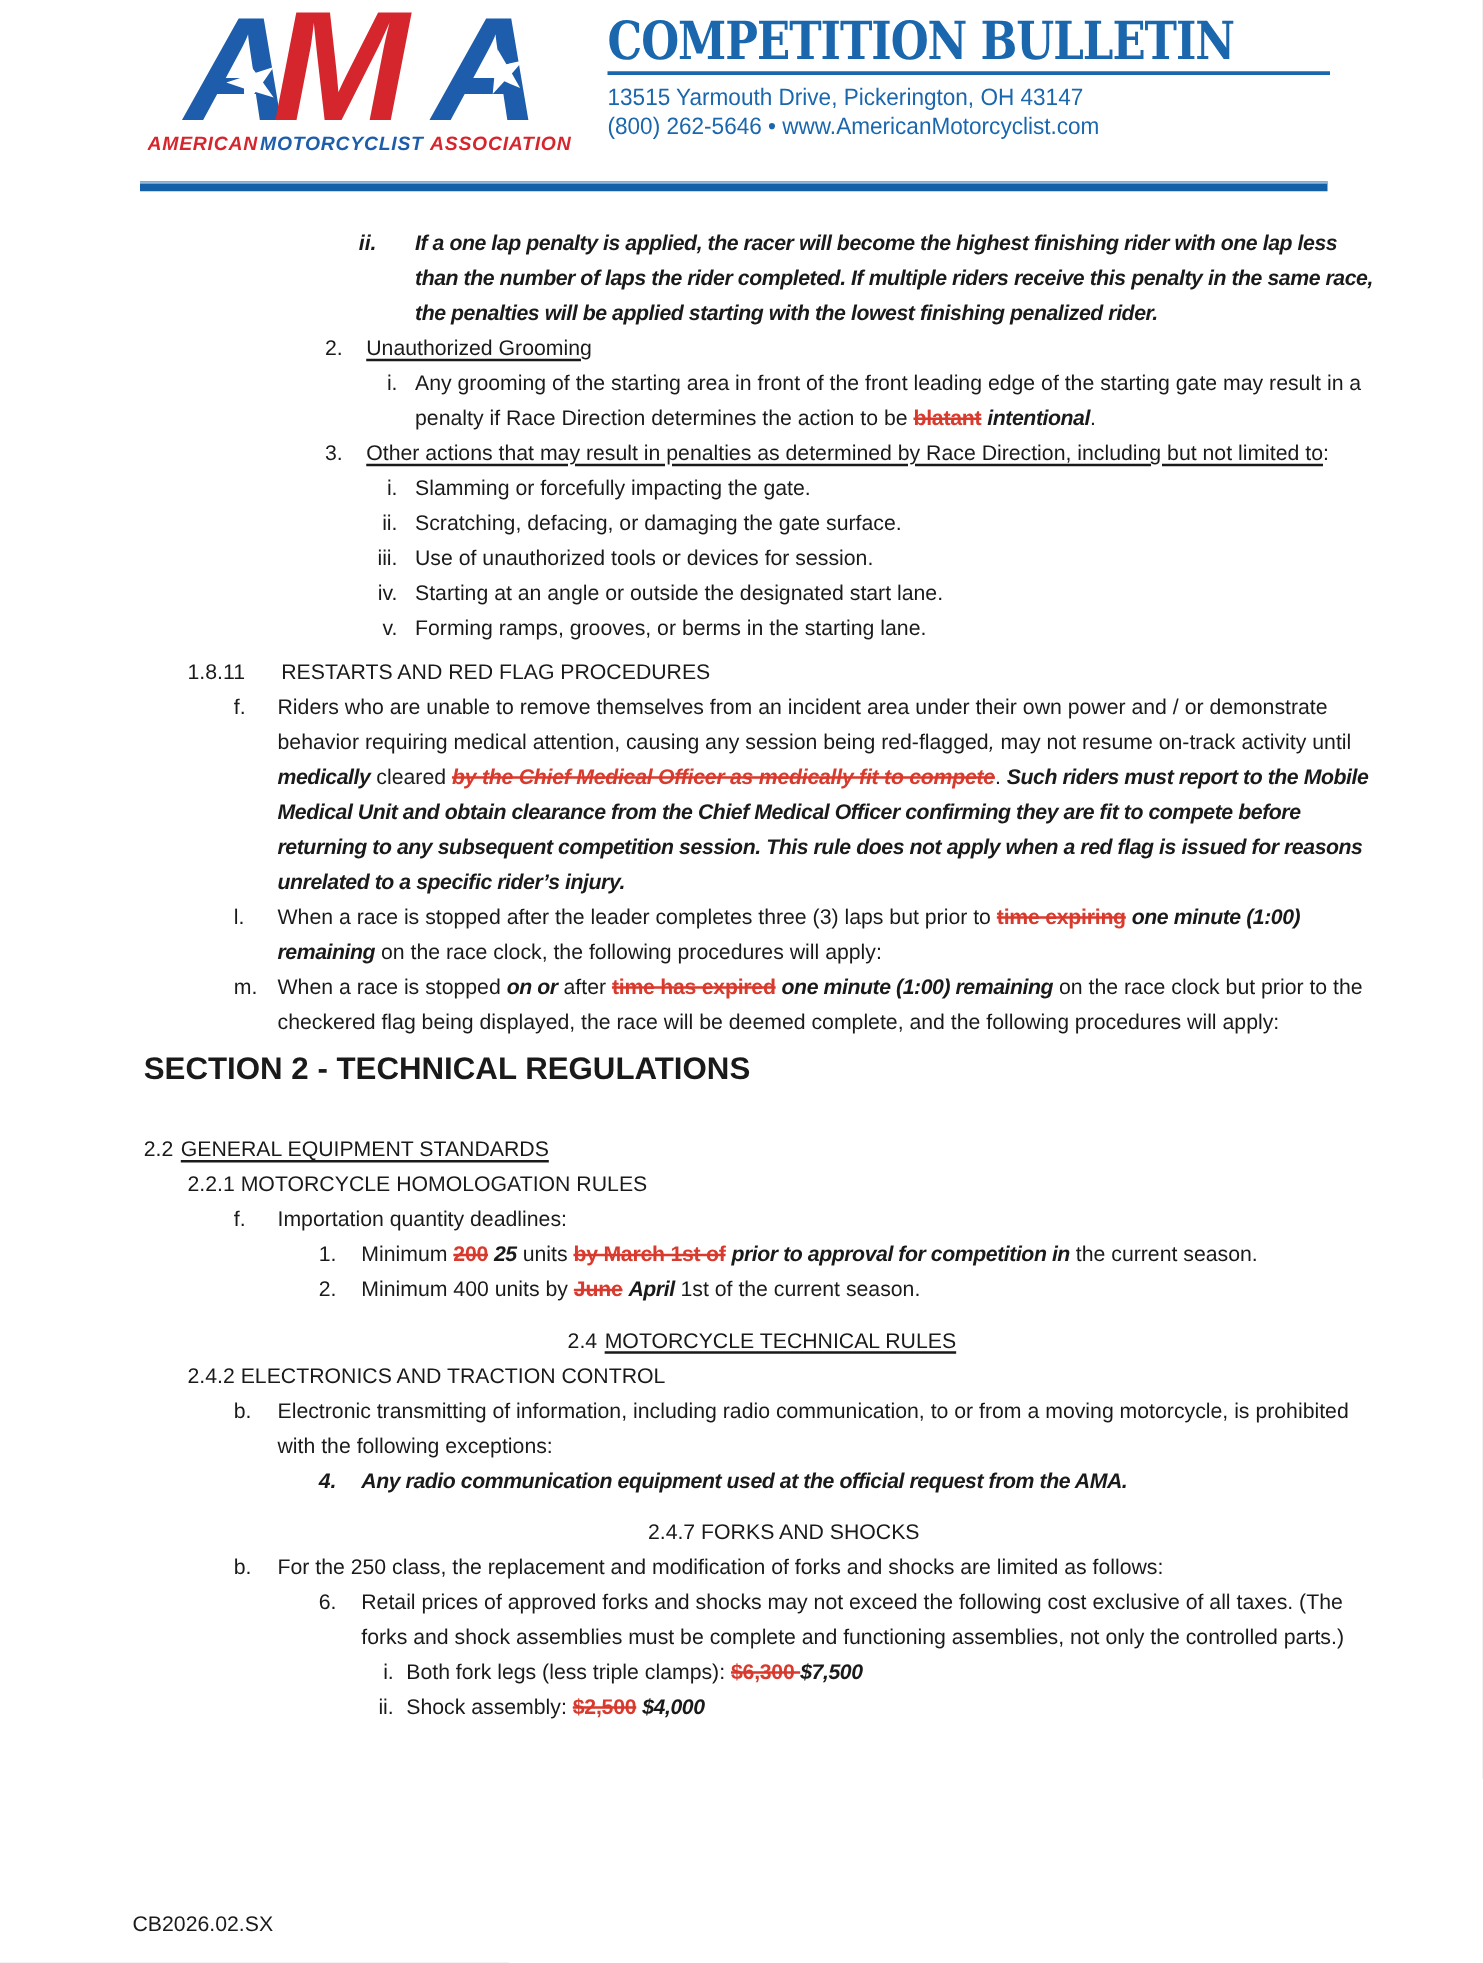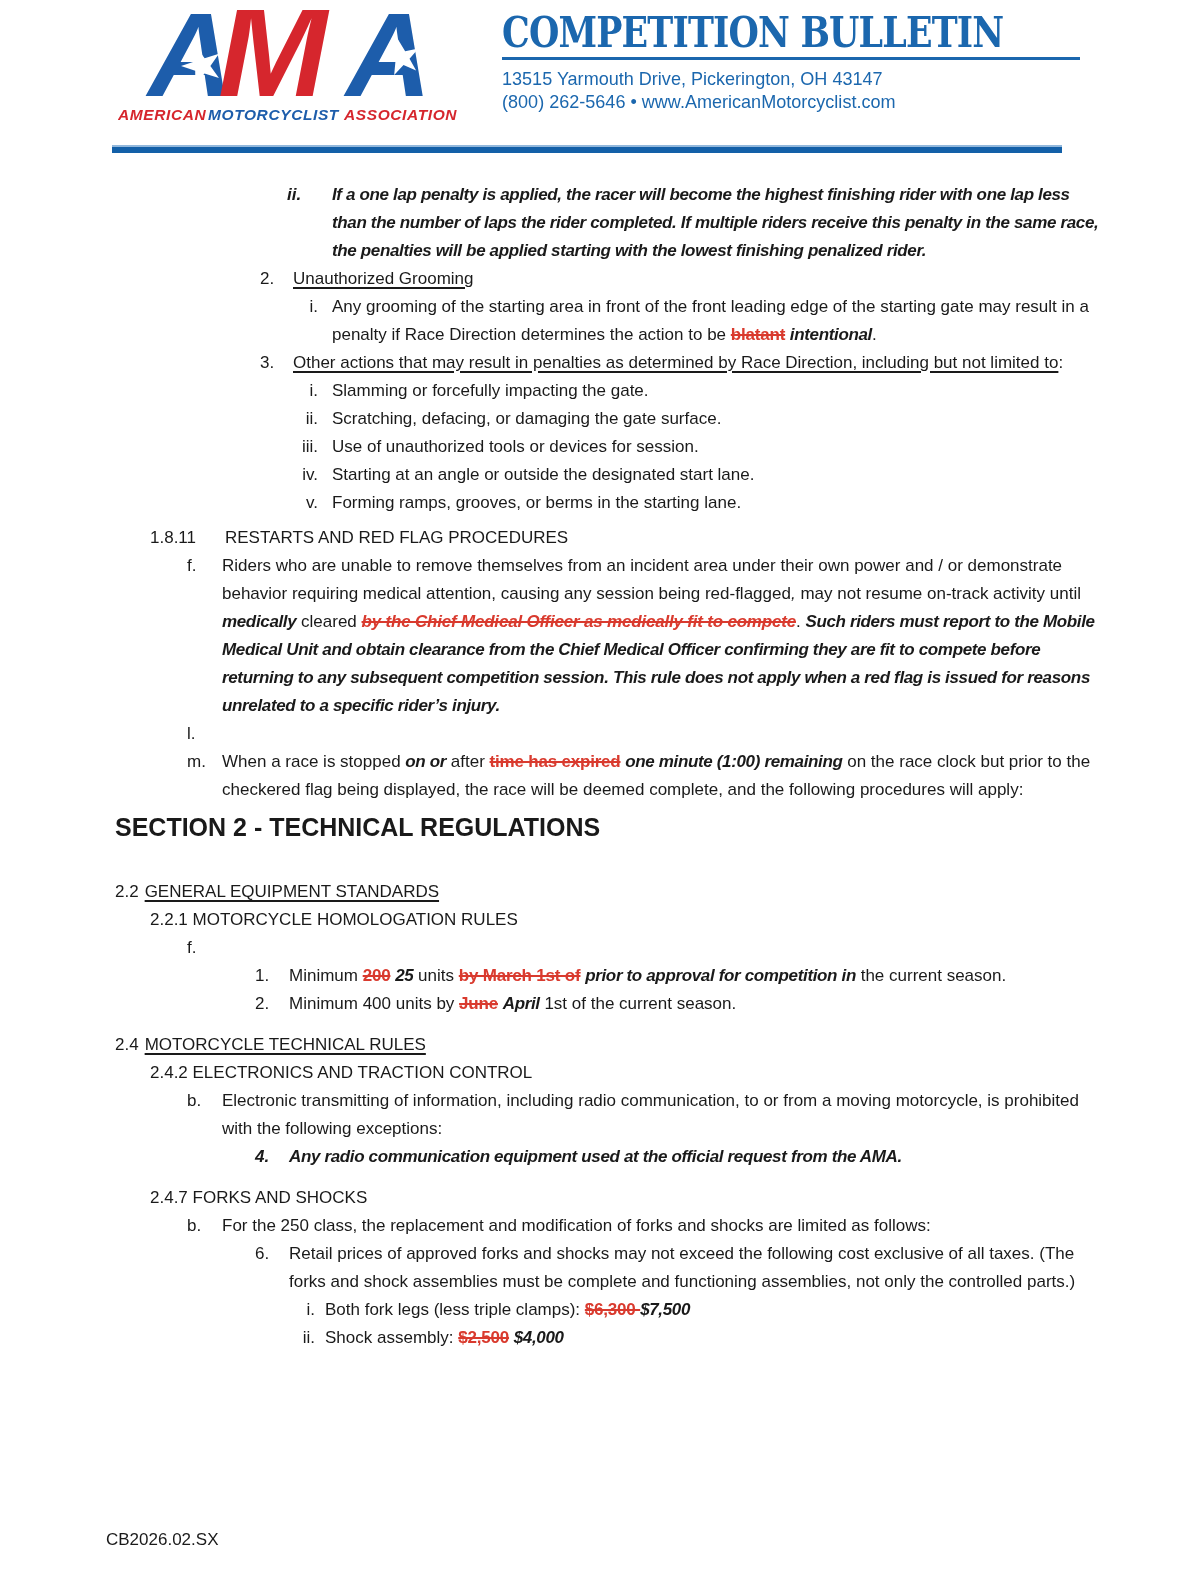--- a/index.html
+++ b/index.html
@@ -5,21 +5,21 @@
   html,body{margin:0;padding:0;background:#e8e8e8;}
   .page{
     width:1186px;height:1570px;position:relative;margin:0 auto;
     background:#ffffff;overflow:hidden;
     font-family:"Liberation Sans",sans-serif;
     font-size:17px;line-height:28px;color:#1a1a1a;
   }
   
   .header{display:flex;align-items:flex-start;padding:10px 0 0 118px;}
   .logo-block{flex:0 0 352px;}
-  .header-text{margin-left:32px;width:578px;}
+  .header-text{margin-left:16px;width:578px;}
   .bulletin-title{
     font-family:"DejaVu Serif",serif;font-weight:bold;font-size:42px;line-height:46px;
     color:#1b67ae;transform:scaleX(0.83);transform-origin:left center;
     white-space:nowrap;letter-spacing:-1px;
   }
   .title-rule{height:3px;background:#1b67ae;margin:1px 0 7px 0;}
   .addr{color:#1b67ae;font-size:19px;line-height:23px;white-space:nowrap;
         transform:scaleX(0.95);transform-origin:left center;}
   .header-bar{margin:12px 0 0 112px;width:950px;height:6px;background:#1360a8;border-top:2px solid #92b8dc;}
   
@@ -33,21 +33,21 @@
   .k-let{padding-left:72px;}  .k-let .marker{width:35px;}
   .k-n2{padding-left:140px;}  .k-n2 .marker{width:34px;}
   .k-rom2{padding-left:160px;}.k-rom2 .marker{width:40px;text-align:right;} .k-rom2 .text{margin-left:10px;}
   .sec-heading{padding-left:35px;display:flex;}
   .sec-heading .label{flex:0 0 75px;}
   .h1{font-size:25px;line-height:40px;font-weight:bold;margin-top:3px;}
   .h2 .h2-prefix{margin-right:6px;}
   .h2 .h2-title{text-decoration:underline;text-underline-offset:3px;text-decoration-thickness:1.5px;}
   .h3{padding-left:35px;}
   .gap-sm{margin-top:7px;}
-  .gap-md{margin-top:13px;}
+  .gap-md{margin-top:13px;text-align:center;}
   .gap-lg{margin-top:31px;}
   
   .run-bi{font-weight:bold;font-style:italic;letter-spacing:-0.35px;}
   .run-i{font-style:italic;}
   .run-u{text-decoration:underline;text-underline-offset:3px;text-decoration-thickness:1.5px;}
   .run-strike{color:#d93a2e;text-decoration:line-through;text-decoration-thickness:2px;letter-spacing:-0.2px;font-weight:bold;}
   .m-bi{font-weight:bold;font-style:italic;}
   
   .footer{position:absolute;left:106px;bottom:16px;font-size:17px;}
 </style>
@@ -123,30 +123,32 @@
       <div class="sec-heading gap-sm">
         <span class="label">1.8.11</span>
         <span class="title">RESTARTS AND RED FLAG PROCEDURES</span>
       </div>
       <div class="item k-let">
         <span class="marker">f.</span>
         <span class="text"><span class="text-run">Riders who are unable to remove themselves from an incident area under their own power and / or demonstrate behavior requiring medical attention, causing any session being red-flagged</span><span class="text-run run-i">,</span><span class="text-run"> may not resume on-track activity until </span><span class="text-run run-bi">medically</span><span class="text-run"> cleared </span><span class="text-run run-strike run-i">by the Chief Medical Officer as medically fit to compete</span><span class="text-run">. </span><span class="text-run run-bi">Such riders must report to the Mobile Medical Unit and obtain clearance from the Chief Medical Officer confirming they are fit to compete before returning to any subsequent competition session. This rule does not apply when a red flag is issued for reasons unrelated to a specific rider’s injury.</span></span>
       </div>
       <div class="item k-let">
         <span class="marker">l.</span>
+        <span class="text"><span class="text-run">When a race is stopped after the leader completes three (3) laps but prior to </span><span class="text-run run-strike">time expiring</span><span class="text-run"> </span><span class="text-run run-bi">one minute (1:00) remaining</span><span class="text-run"> on the race clock, the following procedures will apply:</span></span>
       </div>
       <div class="item k-let">
         <span class="marker">m.</span>
         <span class="text"><span class="text-run">When a race is stopped </span><span class="text-run run-bi">on or</span><span class="text-run"> after </span><span class="text-run run-strike">time has expired</span><span class="text-run"> </span><span class="text-run run-bi">one minute (1:00) remaining</span><span class="text-run"> on the race clock but prior to the checkered flag being displayed, the race will be deemed complete, and the following procedures will apply:</span></span>
       </div>
       <div class="h1">SECTION 2 - TECHNICAL REGULATIONS</div>
       <div class="h2 gap-lg"><span class="h2-prefix">2.2</span><span class="h2-title">GENERAL EQUIPMENT STANDARDS</span></div>
       <div class="h3">2.2.1 MOTORCYCLE HOMOLOGATION RULES</div>
       <div class="item k-let">
         <span class="marker">f.</span>
+        <span class="text"><span class="text-run">Importation quantity deadlines:</span></span>
       </div>
       <div class="item k-n2">
         <span class="marker">1.</span>
         <span class="text"><span class="text-run">Minimum </span><span class="text-run run-strike">200</span><span class="text-run"> </span><span class="text-run run-bi">25</span><span class="text-run"> units </span><span class="text-run run-strike">by March 1st of</span><span class="text-run"> </span><span class="text-run run-bi">prior to approval for competition in</span><span class="text-run"> the current season.</span></span>
       </div>
       <div class="item k-n2">
         <span class="marker">2.</span>
         <span class="text"><span class="text-run">Minimum 400 units by </span><span class="text-run run-strike">June</span><span class="text-run"> </span><span class="text-run run-bi">April</span><span class="text-run"> 1st of the current season.</span></span>
       </div>
       <div class="h2 gap-md"><span class="h2-prefix">2.4</span><span class="h2-title">MOTORCYCLE TECHNICAL RULES</span></div>

